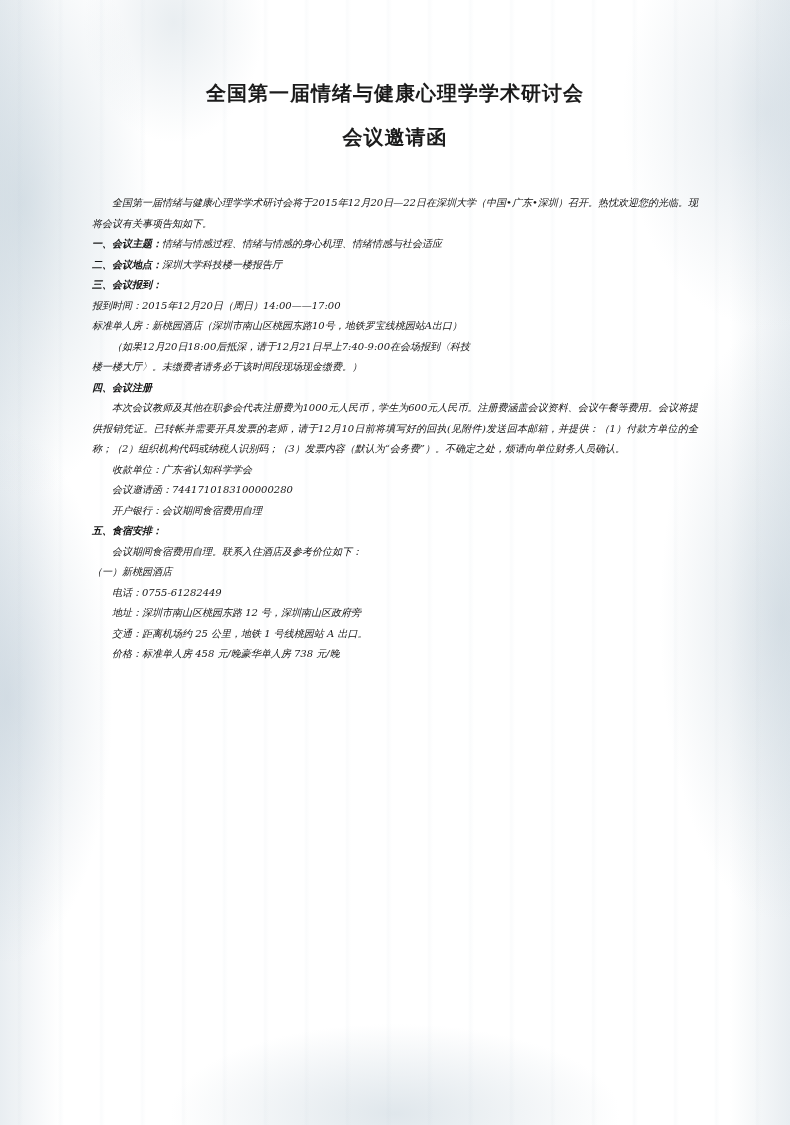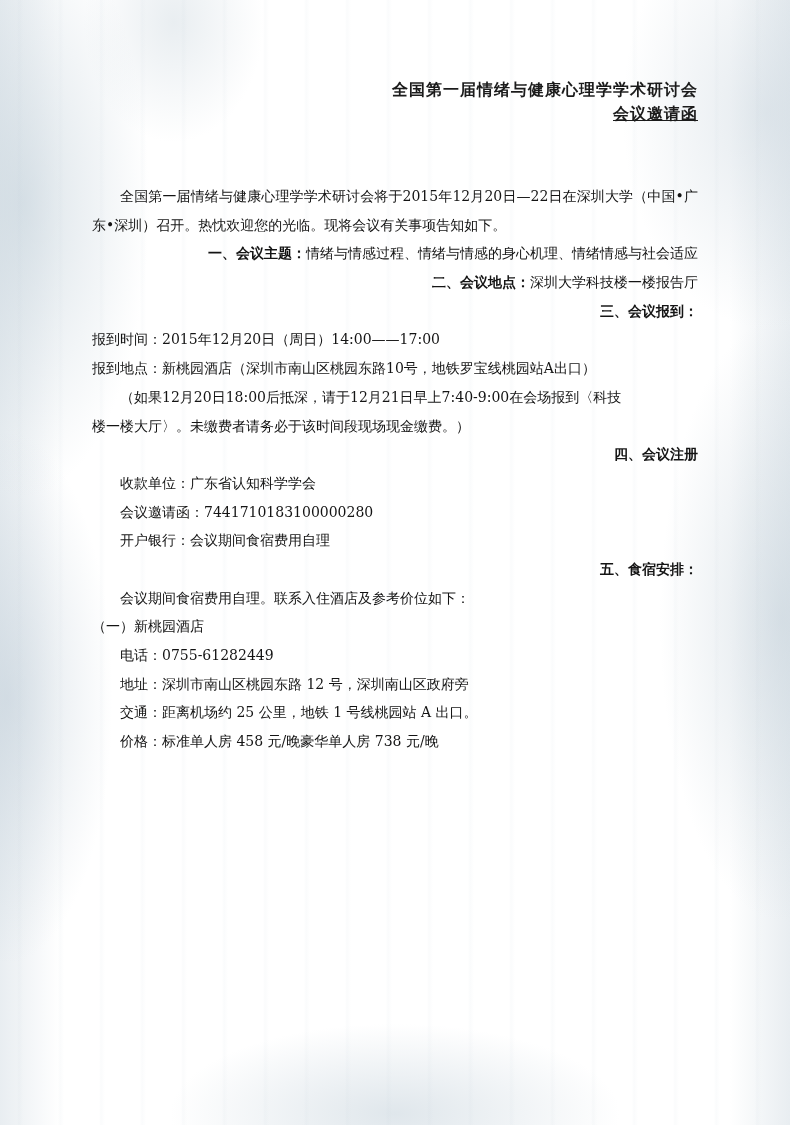--- a/index.html
+++ b/index.html
@@ -52,60 +52,60 @@
   }
 
   .page {
     position: relative;
     z-index: 1;
     padding: 78px 92px 0 92px;
     box-sizing: border-box;
   }
 
   .doc-title {
-    text-align: right;
+    text-align: center;
     font-family: "DejaVu Serif", "Liberation Serif", serif;
     font-weight: bold;
-    font-size: 16px;
+    font-size: 20px;
     letter-spacing: 1px;
     line-height: 1.5;
     margin: 0;
   }
   .doc-title.second {
+    margin-top: 14px;
     margin-bottom: 0;
-    text-decoration: underline;
   }
 
   .body-block {
-    margin-top: 56px;
+    margin-top: 41px;
     font-family: "DejaVu Serif", "Liberation Serif", serif;
-    font-size: 14px;
+    font-size: 10px;
     line-height: 2.05;
     color: #141414;
+    font-style: italic;
   }
 
   p {
     margin: 0;
   }
   .para {
     text-indent: 2em;
     text-align: justify;
   }
   .flat {
     text-indent: 0;
     text-align: justify;
   }
   .indent1 {
     text-indent: 0;
     padding-left: 2em;
   }
   .heading {
     text-indent: 0;
     font-weight: bold;
-    text-align: right;
   }
   .heading .rest {
     font-weight: normal;
   }
 </style>
 </head>
 <body>
 
 <div class="scan-bg"></div>
 <div class="scan-streaks"></div>
@@ -125,28 +125,29 @@
 
     <p class="heading">
       <span>二、会议地点：</span><span class="rest">深圳大学科技楼一楼报告厅</span>
     </p>
 
     <p class="heading">
       <span>三、会议报到：</span>
     </p>
 
     <p class="flat">报到时间：2015年12月20日（周日）14:00——17:00</p>
-    <p class="flat">报到地点：新桃园酒店（深圳市南山区桃园东路10号，地铁罗宝线桃园站A出口）</p>
+    <p class="flat">标准单人房：新桃园酒店（深圳市南山区桃园东路10号，地铁罗宝线桃园站A出口）</p>
     <p class="para">（如果12月20日18:00后抵深，请于12月21日早上7:40-9:00在会场报到〈科技</p>
     <p class="flat">楼一楼大厅〉。未缴费者请务必于该时间段现场现金缴费。）</p>
 
     <p class="heading">
       <span>四、会议注册</span>
     </p>
 
+    <p class="para">本次会议教师及其他在职参会代表注册费为1000元人民币，学生为600元人民币。注册费涵盖会议资料、会议午餐等费用。会议将提供报销凭证。已转帐并需要开具发票的老师，请于12月10日前将填写好的回执(见附件)发送回本邮箱，并提供：（1）付款方单位的全称；（2）组织机构代码或纳税人识别码；（3）发票内容（默认为“会务费”）。不确定之处，烦请向单位财务人员确认。</p>
 
     <p class="indent1">
       <span>收款单位：</span><span>广东省认知科学学会</span>
     </p>
     <p class="indent1">
       <span>会议邀请函：</span><span>7441710183100000280</span>
     </p>
     <p class="indent1">
       <span>开户银行：</span><span>会议期间食宿费用自理</span>
     </p>

